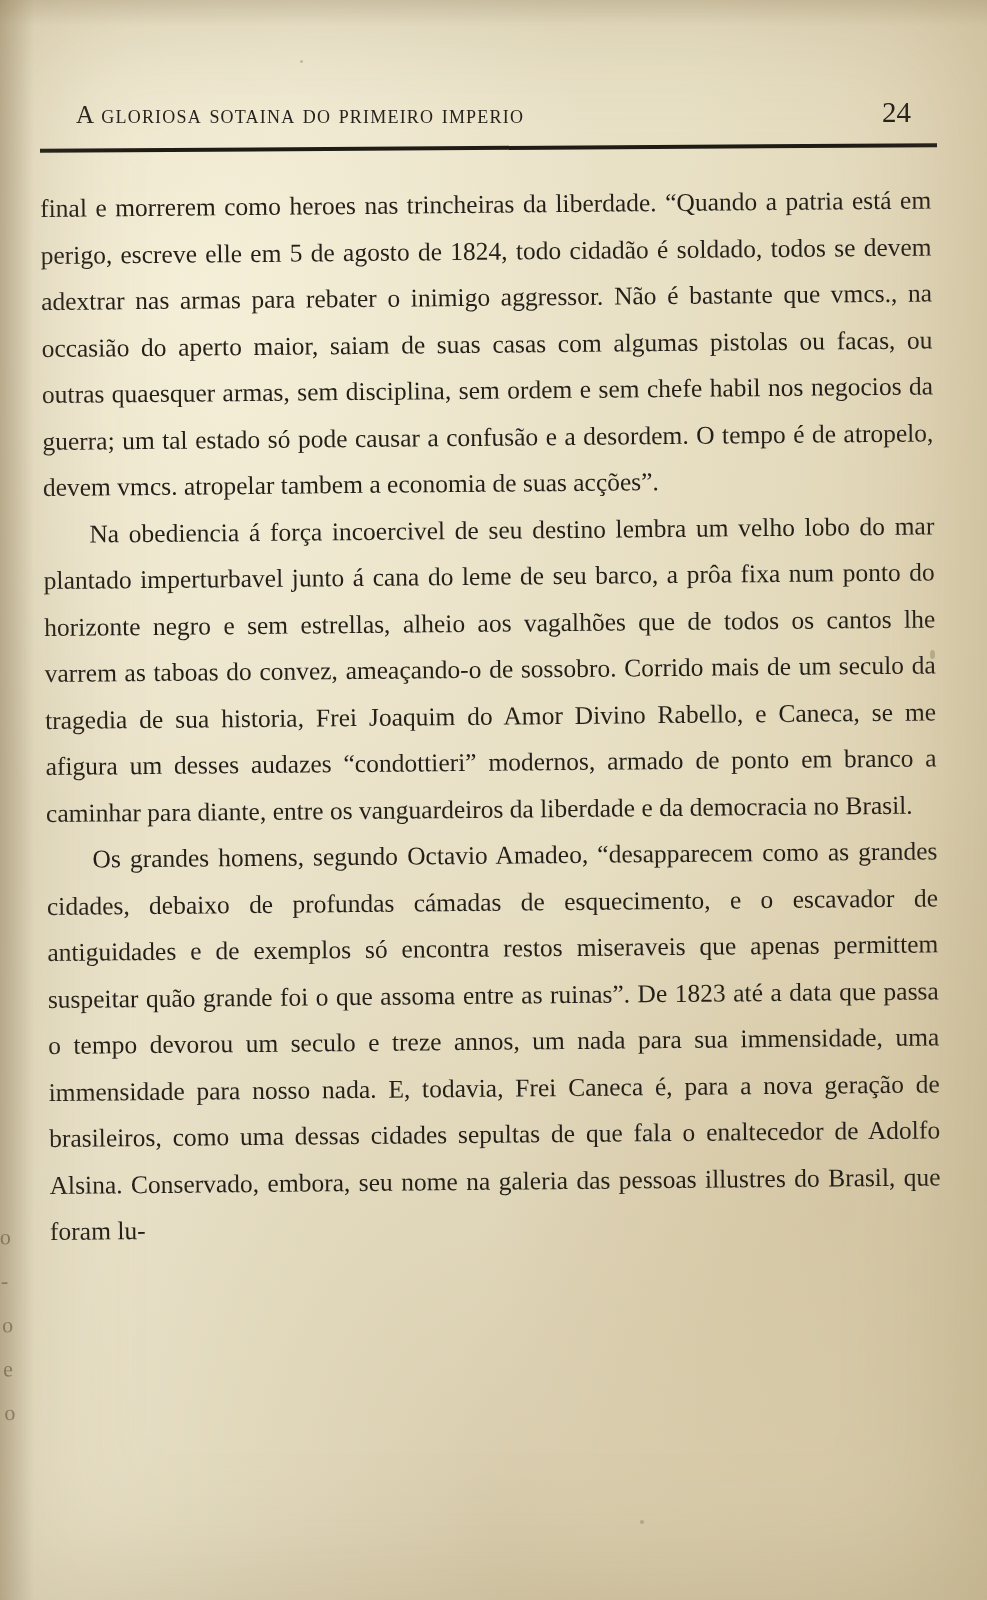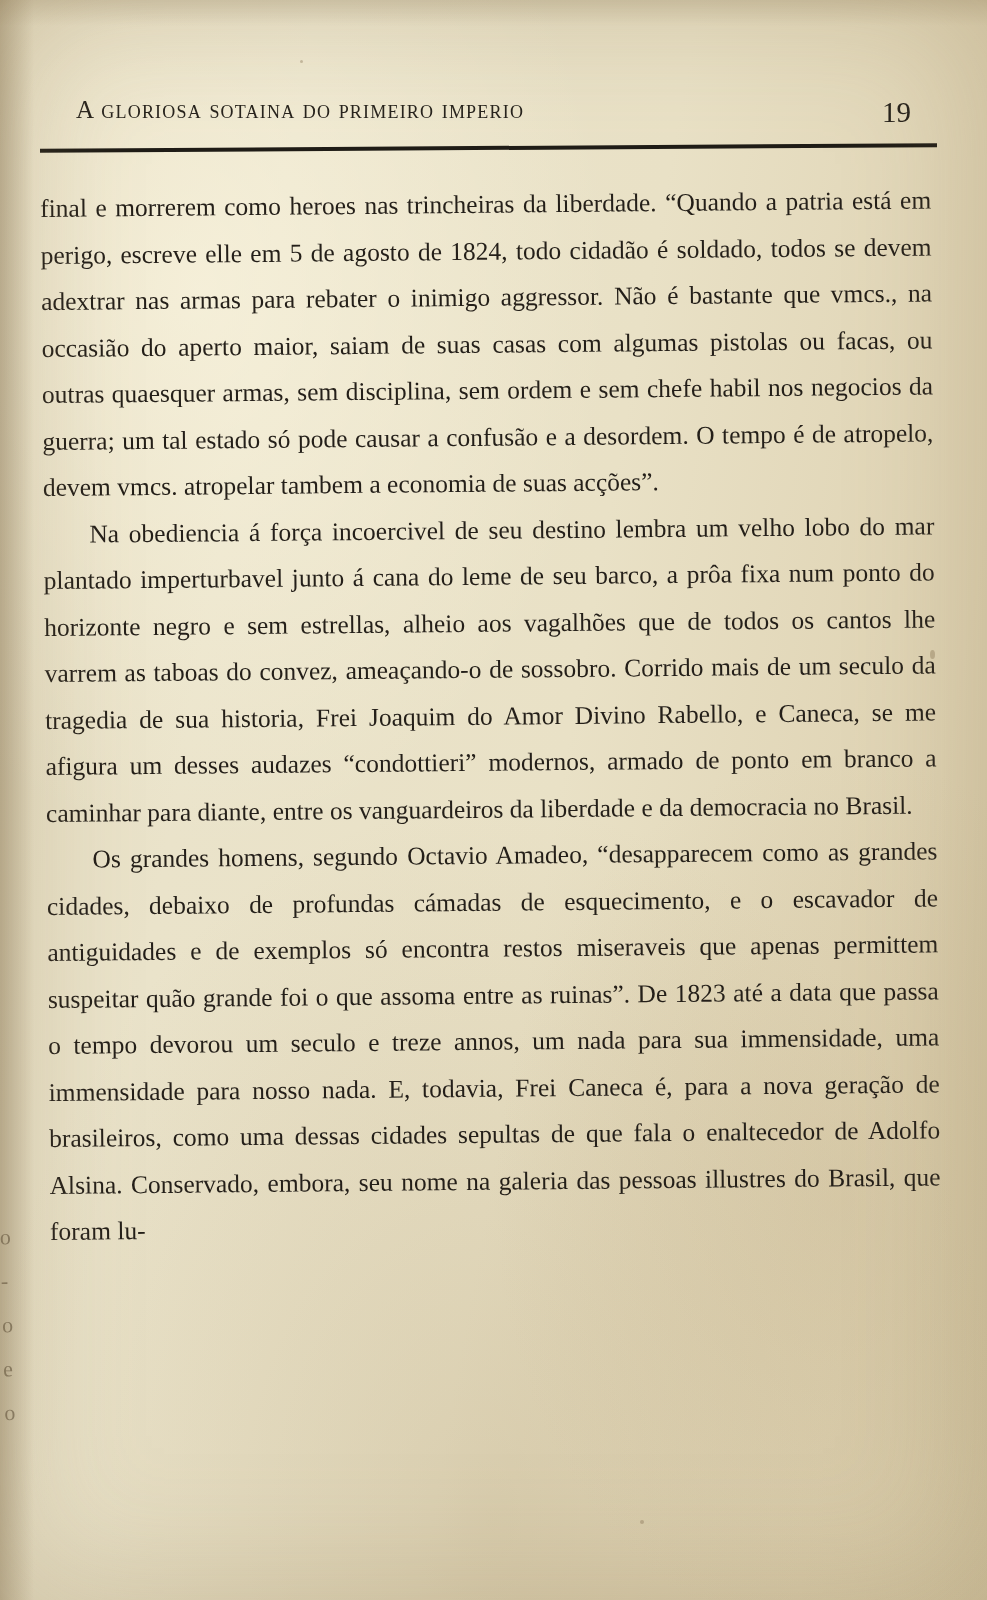--- a/index.html
+++ b/index.html
@@ -50,21 +50,21 @@
     padding: 0;
   }
 
   
   .header {
     position: absolute;
     left: 76px;
     right: 70px;
     top: 96px;
     display: flex;
-    align-items: flex-start;
+    align-items: flex-end;
     justify-content: space-between;
   }
   .header-title {
     font-family: "Liberation Serif", serif;
     font-size: 25px;
     letter-spacing: 1.2px;
     color: #27231d;
     white-space: nowrap;
     font-variant: small-caps;
     text-transform: lowercase;
@@ -132,21 +132,21 @@
 </style>
 </head>
 <body>
 
 <div class="paper"></div>
 
 <div class="page">
 
   <div class="header">
     <div class="header-title">A Gloriosa Sotaina do Primeiro Imperio</div>
-    <div class="page-number">19</div>
+    <div class="page-number">24</div>
   </div>
 
   <div class="rule"></div>
 
   <div class="body-text">
     <p>final e morrerem como heroes nas trincheiras da liberdade. “Quando a patria está em perigo, escreve elle em 5 de agosto de 1824, todo cidadão é soldado, todos se devem adextrar nas armas para rebater o inimigo aggressor. Não é bastante que vmcs., na occasião do aperto maior, saiam de suas casas com algumas pistolas ou facas, ou outras quaesquer armas, sem disciplina, sem ordem e sem chefe habil nos negocios da guerra; um tal estado só pode causar a confusão e a desordem. O tempo é de atropelo, devem vmcs. atropelar tambem a economia de suas acções”.</p>
     <p class="indent">Na obediencia á força incoercivel de seu destino lembra um velho lobo do mar plantado imperturbavel junto á cana do leme de seu barco, a prôa fixa num ponto do horizonte negro e sem estrellas, alheio aos vagalhões que de todos os cantos lhe varrem as taboas do convez, ameaçando-o de sossobro. Corrido mais de um seculo da tragedia de sua historia, Frei Joaquim do Amor Divino Rabello, e Caneca, se me afigura um desses audazes “condottieri” modernos, armado de ponto em branco a caminhar para diante, entre os vanguardeiros da liberdade e da democracia no Brasil.</p>
     <p class="indent">Os grandes homens, segundo Octavio Amadeo, “desapparecem como as grandes cidades, debaixo de profundas cámadas de esquecimento, e o escavador de antiguidades e de exemplos só encontra restos miseraveis que apenas permittem suspeitar quão grande foi o que assoma entre as ruinas”. De 1823 até a data que passa o tempo devorou um seculo e treze annos, um nada para sua immensidade, uma immensidade para nosso nada. E, todavia, Frei Caneca é, para a nova geração de brasileiros, como uma dessas cidades sepultas de que fala o enaltecedor de Adolfo Alsina. Conservado, embora, seu nome na galeria das pessoas illustres do Brasil, que foram lu-</p>
   </div>
 

